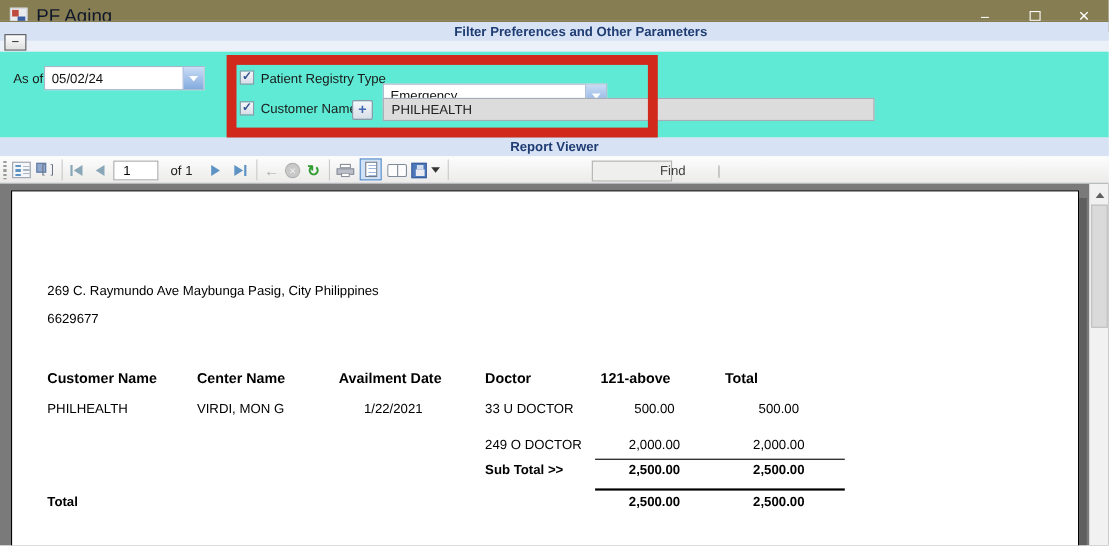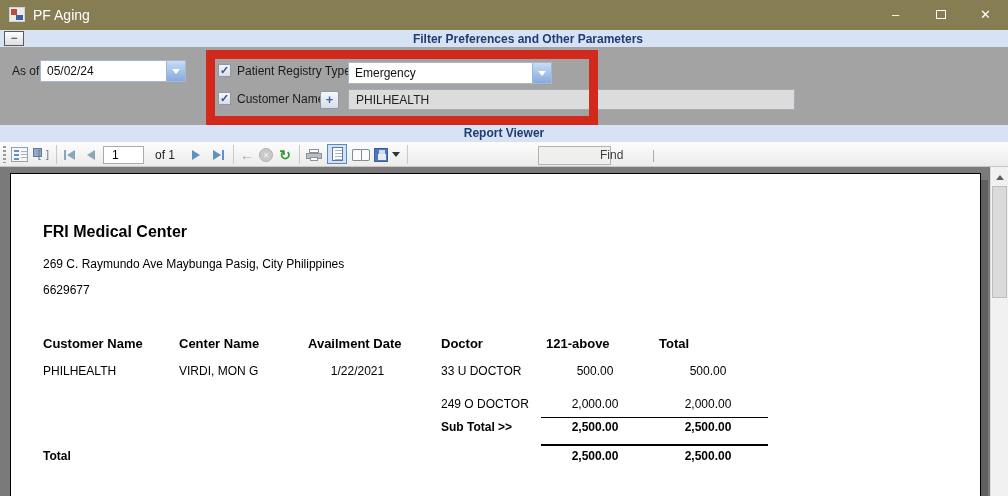--- a/index.html
+++ b/index.html
@@ -5,33 +5,33 @@
   * { margin:0; padding:0; box-sizing:border-box; }
   html,body { width:1008px; height:496px; overflow:hidden; }
   body { font-family:"Liberation Sans", sans-serif; position:relative; background:#ecf0f8; }
   .abs { position:absolute; }
 
   
   .titlebar { position:absolute; left:0; top:0; width:1008px; height:29px; background:#867d52; display:flex; align-items:center; }
   .appicon { width:16px; height:15px; margin-left:9px; border:1px solid #cfd4da; background:#e8eaec; position:relative; }
   .appicon::before { content:""; position:absolute; left:1px; top:1px; width:6px; height:6px; background:#bf4a3e; }
   .appicon::after { content:""; position:absolute; right:1px; bottom:1px; width:7px; height:5px; background:#3c5fa2; }
-  .apptitle { color:#ffffff; font-size:14px; margin-left:8px; }
+  .apptitle { color:#0f172a; font-size:17px; margin-left:8px; }
   .wincontrols { position:absolute; right:0; top:0; height:29px; display:flex; }
   .winbtn { width:45px; height:29px; display:flex; align-items:center; justify-content:center; color:#ffffff; font-size:13px; cursor:default; }
   .maxglyph { width:10px; height:9px; border:1px solid #ffffff; }
 
   
   .strip { position:absolute; left:0; width:1008px; background:#d7e2f4; color:#1f3c73; font-weight:bold; font-size:12px; text-align:center; }
-  .strip-filter { top:29px; height:18px; line-height:18px; border-top:1px solid #867d52;padding-left:48px; }
+  .strip-filter { top:19px; height:18px; line-height:18px; border-top:1px solid #867d52;padding-left:48px; }
   .strip-viewer { top:125px; height:17px; line-height:17px; }
   .collapsebtn { position:absolute; left:4px; top:31px; width:20px; height:15px; background:linear-gradient(#fdfdfd,#dfdfdf); border:1px solid #5a5a5a; font-size:12px; line-height:12px; text-align:center; color:#222; }
 
   
-  .filterpanel { position:absolute; left:0; top:47px; width:1008px; height:78px; background:#a3a3a3; }
+  .filterpanel { position:absolute; left:0; top:47px; width:1008px; height:78px; background:#5eead4; }
   .lbl { font-size:12px; color:#1a1a1a; }
   .combo { position:absolute; background:#ffffff; border:1px solid #a9b7cc; height:22px; display:flex; align-items:center; }
   .combo .val { flex:1; padding-left:6px; font-size:12px; color:#111; }
   .combo .dd { width:19px; height:100%; background:linear-gradient(#c9dcf5,#84abdf); border-left:1px solid #99b4d8; display:flex; align-items:center; justify-content:center; }
   .combo .dd::after { content:""; width:0; height:0; border-left:4px solid transparent; border-right:4px solid transparent; border-top:5px solid #ffffff; }
   .checkbox { position:absolute; width:13px; height:13px; background:linear-gradient(#f4f6f9,#d9dee8); border:1px solid #8e98a8; font-size:11px; font-weight:bold; color:#31538f; line-height:11px; text-align:center; }
   .txtfield { position:absolute; background:#dcdcdc; border:1px solid #a5acb5; height:21px; font-size:12px; color:#222; display:flex; align-items:center; padding-left:7px; }
   .plusbtn { position:absolute; width:19px; height:18px; background:linear-gradient(#f5f7fa,#d8dee8); border:1px solid #8e98a8; border-radius:2px; color:#3f67b0; font-size:13px; font-weight:bold; line-height:15px; text-align:center; }
   .redbox { position:absolute; left:206px; top:50px; width:392px; height:75px; border:9px solid #d2291d; z-index:50; pointer-events:none; }
 
@@ -123,21 +123,21 @@
 
 <div class="filterpanel">
   <div class="lbl abs" style="left:12px; top:17px;">As of</div>
   <div class="combo" style="left:40px; top:13px; width:146px;">
     <div class="val">05/02/24</div>
     <div class="dd"></div>
   </div>
 
   <div class="checkbox" style="left:218px; top:17px;">✓</div>
   <div class="lbl abs" style="left:237px; top:17px;">Patient Registry Type</div>
-  <div class="combo" style="left:348px; top:15px; width:204px;">
+  <div class="combo" style="left:348px; top:29px; width:204px;">
     <div class="val">Emergency</div>
     <div class="dd"></div>
   </div>
 
   <div class="checkbox" style="left:218px; top:45px;">✓</div>
   <div class="lbl abs" style="left:237px; top:45px;">Customer Name</div>
   <div class="plusbtn" style="left:320px; top:44px;">+</div>
   <div class="txtfield" style="left:348px; top:42px; width:447px;">PHILHEALTH</div>
 </div>
 
@@ -203,21 +203,20 @@
     </div>
   <div class="tbsep" style="left:407px;"></div>
   <input class="findinput" value="" style="">
   <div class="findlink" style="left:600px;">Find</div>
   <div class="findlink" style="left:652px; color:#aaa;">|</div>
   <div class="findlink" style="left:661px;margin-top:28px;">Next</div>
 </div>
 
 <div class="viewport">
   <div class="page">
-    <div class="company">FRI Medical Center</div>
     <div class="addr">269 C. Raymundo Ave Maybunga Pasig, City Philippines</div>
     <div class="phone">6629677</div>
 
     <div class="tr head">
       <div>Customer Name</div>
       <div>Center Name</div>
       <div>Availment Date</div>
       <div class="c4">Doctor</div>
       <div class="c5h">121-above</div>
       <div class="c6h">Total</div>

